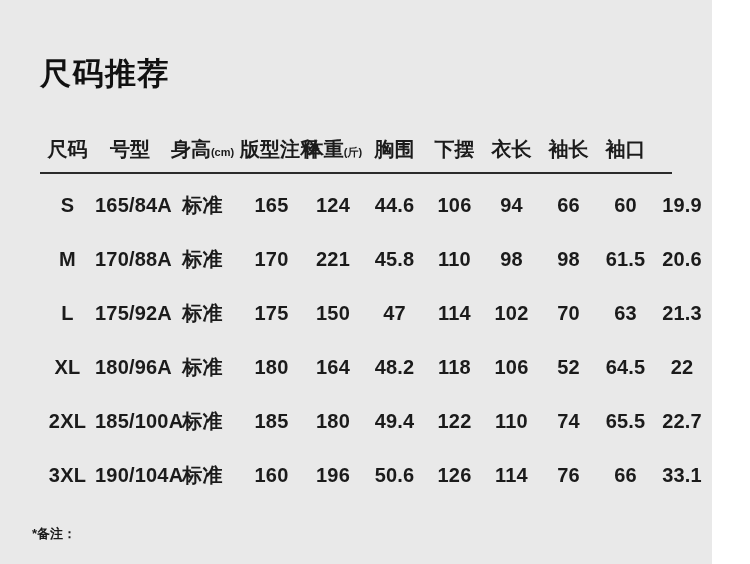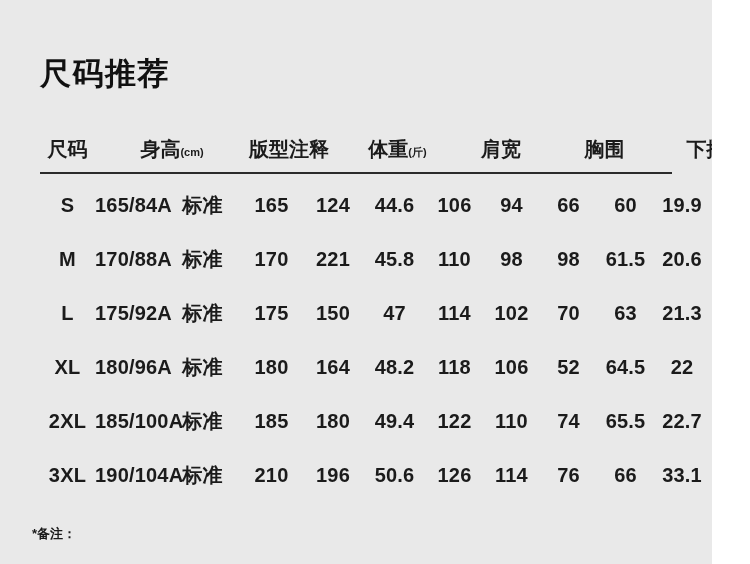--- a/index.html
+++ b/index.html
@@ -24,21 +24,20 @@
     display: grid;
     grid-template-columns: 55px 70px 75px 63px 60px 63px 57px 57px 57px 57px 56px;
     align-items: center;
     text-align: center;
   }
   .t-head {
     height: 46px;
     border-bottom: 2.5px solid #2b2b2b;
     font-size: 20px;
     font-weight: 700;
-    gap: 42px;
   }
   .t-head .hcell { white-space: nowrap; }
   .t-head .unit { font-size: 11px; font-weight: 700; letter-spacing: 0; }
   .t-body { padding-top: 4px; }
   .t-body .t-row { height: 54px; font-size: 20px; font-weight: 700; }
   .t-body .t-row > div { letter-spacing: 0.2px; }
   .footnote {
     margin: 22px 40px 0 32px;
     display: flex;
     font-size: 13px;
@@ -53,24 +52,24 @@
 <body>
 
 <div class="page">
 
   <div class="page-title">尺码推荐</div>
 
   <div class="size-table">
 
     <div class="t-row t-head">
       <div class="hcell"><span>尺码</span><span class="unit"></span></div>
+      <div class="hcell"><span>号型</span><span class="unit"></span></div>
       <div class="hcell"><span>身高</span><span class="unit">(cm)</span></div>
       <div class="hcell"><span>版型注释</span><span class="unit"></span></div>
       <div class="hcell"><span>体重</span><span class="unit">(斤)</span></div>
-      <div class="hcell"><span>肩宽</span><span class="unit"></span></div>
       <div class="hcell"><span>胸围</span><span class="unit"></span></div>
       <div class="hcell"><span>下摆</span><span class="unit"></span></div>
       <div class="hcell"><span>衣长</span><span class="unit"></span></div>
       <div class="hcell"><span>袖长</span><span class="unit"></span></div>
       <div class="hcell"><span>袖口</span><span class="unit"></span></div>
     </div>
 
     <div class="t-body">
 
       <div class="t-row">
@@ -140,21 +139,21 @@
         <div>110</div>
         <div>74</div>
         <div>65.5</div>
         <div>22.7</div>
       </div>
 
       <div class="t-row">
         <div>3XL</div>
         <div>190/104A</div>
         <div>标准</div>
-        <div>210</div>
+        <div>160</div>
         <div>196</div>
         <div>50.6</div>
         <div>126</div>
         <div>114</div>
         <div>76</div>
         <div>66</div>
         <div>33.1</div>
       </div>
 
     </div>

